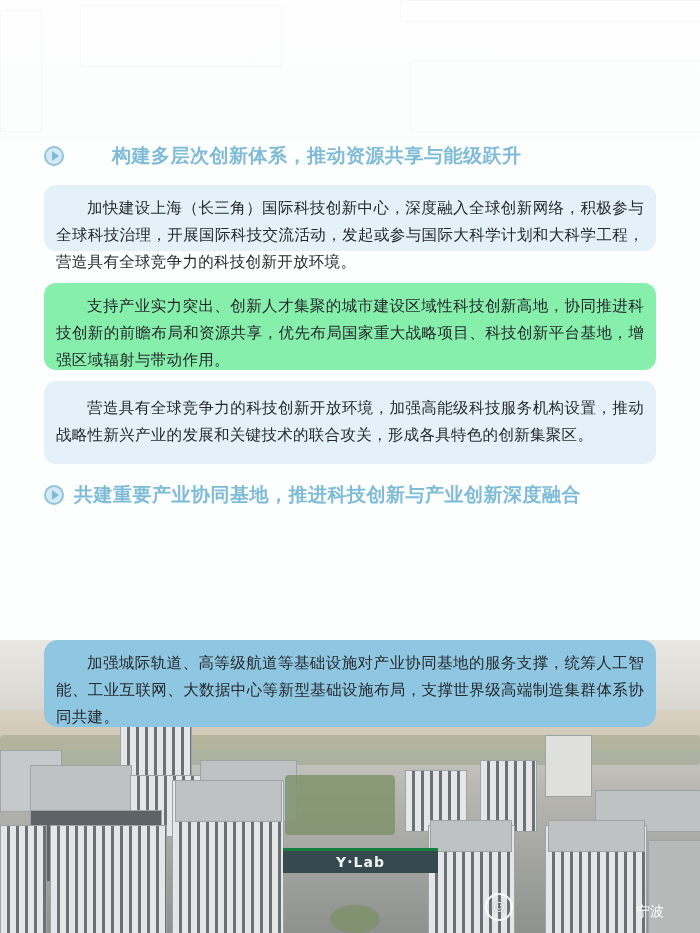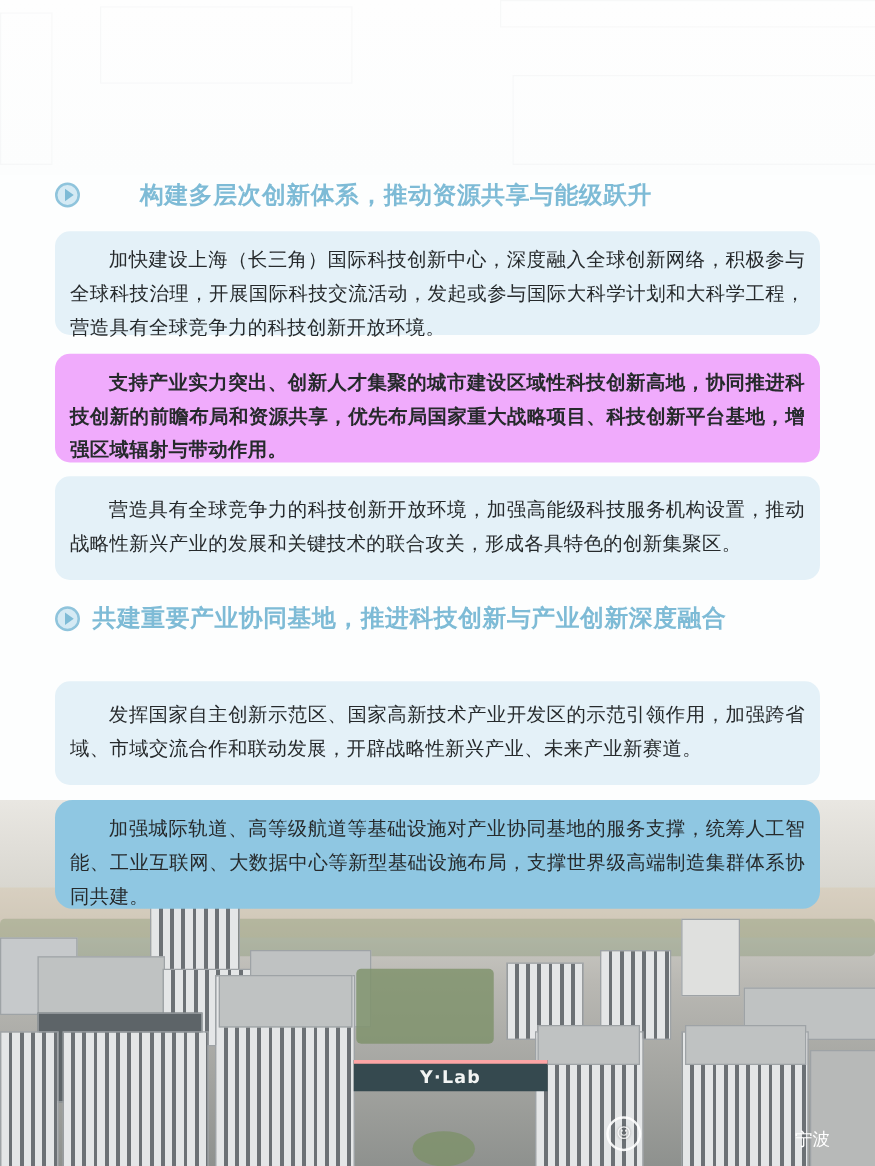--- a/index.html
+++ b/index.html
@@ -26,21 +26,21 @@
     background: repeating-linear-gradient(90deg, #e4e6e7 0 6px, #6c7175 6px 9px);
   }
   .bldg.roof { background:#bfc2c2; }
   .bldg.dark { background:#5d6468; }
   .green { position:absolute; background:#7d9169; border-radius:4px; opacity:0.8; }
   .warm { position:absolute; background:#d6c2a2; }
   .ylab {
     position:absolute; left:283px; top:848px; width:155px; height:22px;
     background:#35494f; color:#f2f4f3; font-size:14px; font-weight:bold;
     display:flex; align-items:center; justify-content:center; letter-spacing:1px;
-    border-top:3px solid #fca5a5;
+    border-top:3px solid #15803d;
   }
   .watermark {
     position:absolute; left:485px; top:893px; color:rgba(255,255,255,0.85);
     font-family:"DejaVu Serif", serif; font-size:22px; display:flex; align-items:center; gap:8px;
     text-shadow:0 0 2px rgba(0,0,0,0.35);
   }
   .watermark .smiley {
     width:24px; height:24px; border-radius:50%; border:2px solid rgba(255,255,255,0.9);
     display:flex; align-items:center; justify-content:center; font-size:14px;
   }
@@ -58,21 +58,21 @@
     content:""; width:0; height:0; border-left:7px solid #7ebbd6;
     border-top:5px solid transparent; border-bottom:5px solid transparent; margin-left:2px;
   }
   .card {
     position:absolute; left:44px; width:612px; border-radius:12px;
     box-sizing:border-box; padding:10px 12px 10px 12px;
     font-size:15.5px; line-height:27px; color:#262a2c; text-align:justify;
     text-indent:2em; letter-spacing:0.3px;
   }
   .card.light { background:#e4f1f8; }
-  .card.dark { background:#f0abfc;font-weight:bold; }
+  .card.dark { background:#86efac; }
   .card.dark2 { background:#8fc7e2; }
 </style>
 </head>
 <body>
 
 <div class="page">
   <div class="bg-top"></div>
   <div class="bg-faint">
     <div style="left:0;top:10px;width:40px;height:120px;"></div>
     <div style="left:80px;top:5px;width:200px;height:60px;"></div>
@@ -105,37 +105,34 @@
     <div class="bldg" style="left:648px;top:200px;width:52px;height:93px;background:#b7b9b8;"></div>
     <div class="green" style="left:330px;top:265px;width:50px;height:28px;border-radius:50%;"></div>
   </div>
   <div class="ylab">Y·Lab</div>
   <div class="place-label">宁波</div>
 
   <div class="section-title" style="top:143px;gap:48px;">
     <span class="play-icon"></span>
     <span>构建多层次创新体系，推动资源共享与能级跃升</span>
   </div>
-  <div class="card light" style="top:185px;height:83px;">
+  <div class="card light" style="top:185px;height:66px;">
     <span>加快建设上海（长三角）国际科技创新中心，深度融入全球创新网络，积极参与全球科技治理，开展国际科技交流活动，发起或参与国际大科学计划和大科学工程，营造具有全球竞争力的科技创新开放环境。</span>
   </div>
   <div class="card dark" style="top:283px;height:87px;">
     <span>支持产业实力突出、创新人才集聚的城市建设区域性科技创新高地，协同推进科技创新的前瞻布局和资源共享，优先布局国家重大战略项目、科技创新平台基地，增强区域辐射与带动作用。</span>
   </div>
   <div class="card light" style="top:381px;height:83px;padding-top:14px;">
     <span>营造具有全球竞争力的科技创新开放环境，加强高能级科技服务机构设置，推动战略性新兴产业的发展和关键技术的联合攻关，形成各具特色的创新集聚区。</span>
   </div>
 
   <div class="section-title" style="top:482px;">
     <span class="play-icon"></span>
     <span>共建重要产业协同基地，推进科技创新与产业创新深度融合</span>
   </div>
-  <div class="card light" style="top:545px;height:83px;padding-top:14px;">
-    <span>发挥国家自主创新示范区、国家高新技术产业开发区的示范引领作用，加强跨省域、市域交流合作和联动发展，开辟战略性新兴产业、未来产业新赛道。</span>
-  </div>
   <div class="card dark2" style="top:640px;height:87px;border-radius:14px;">
     <span>加强城际轨道、高等级航道等基础设施对产业协同基地的服务支撑，统筹人工智能、工业互联网、大数据中心等新型基础设施布局，支撑世界级高端制造集群体系协同共建。</span>
   </div>
 
   <div class="watermark">
     <span class="smiley">☺</span>
   </div>
 </div>
 
 </body></html>

